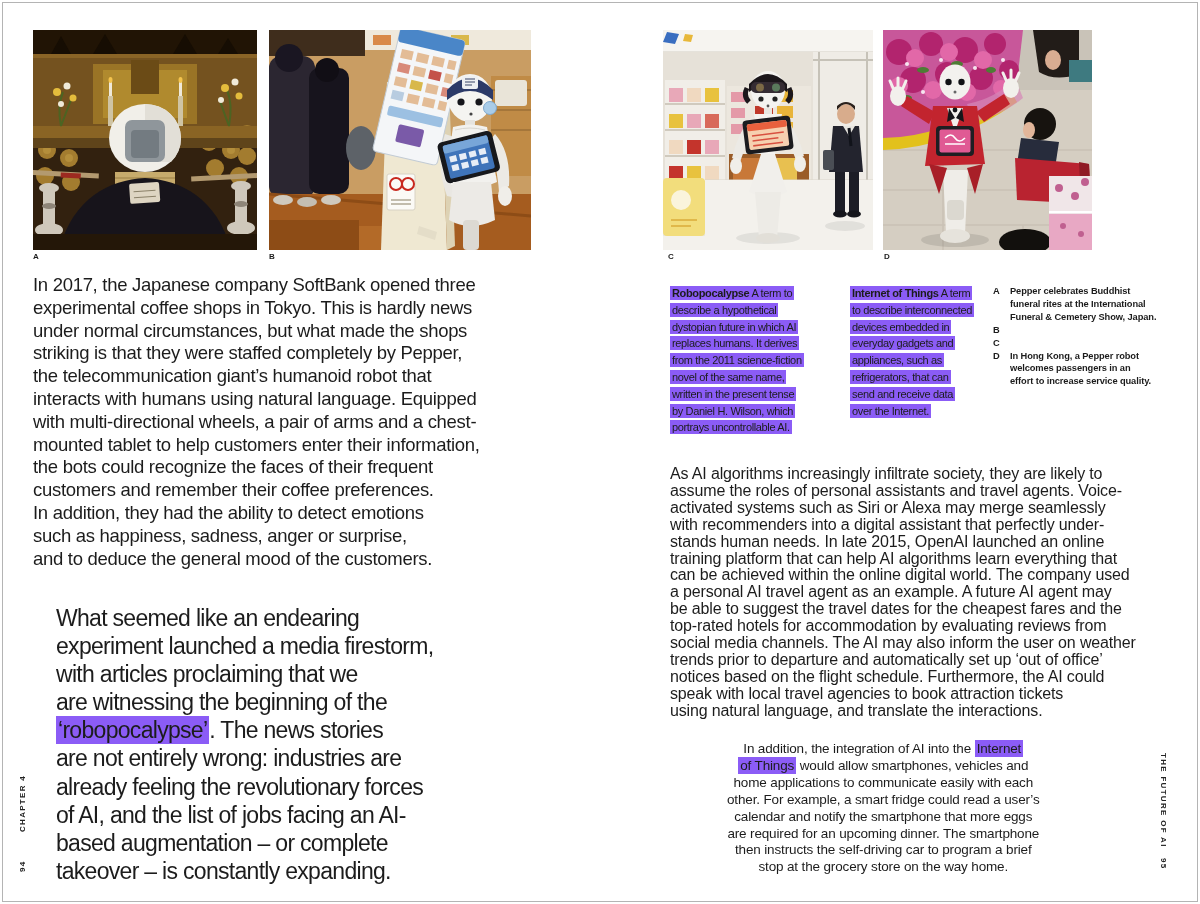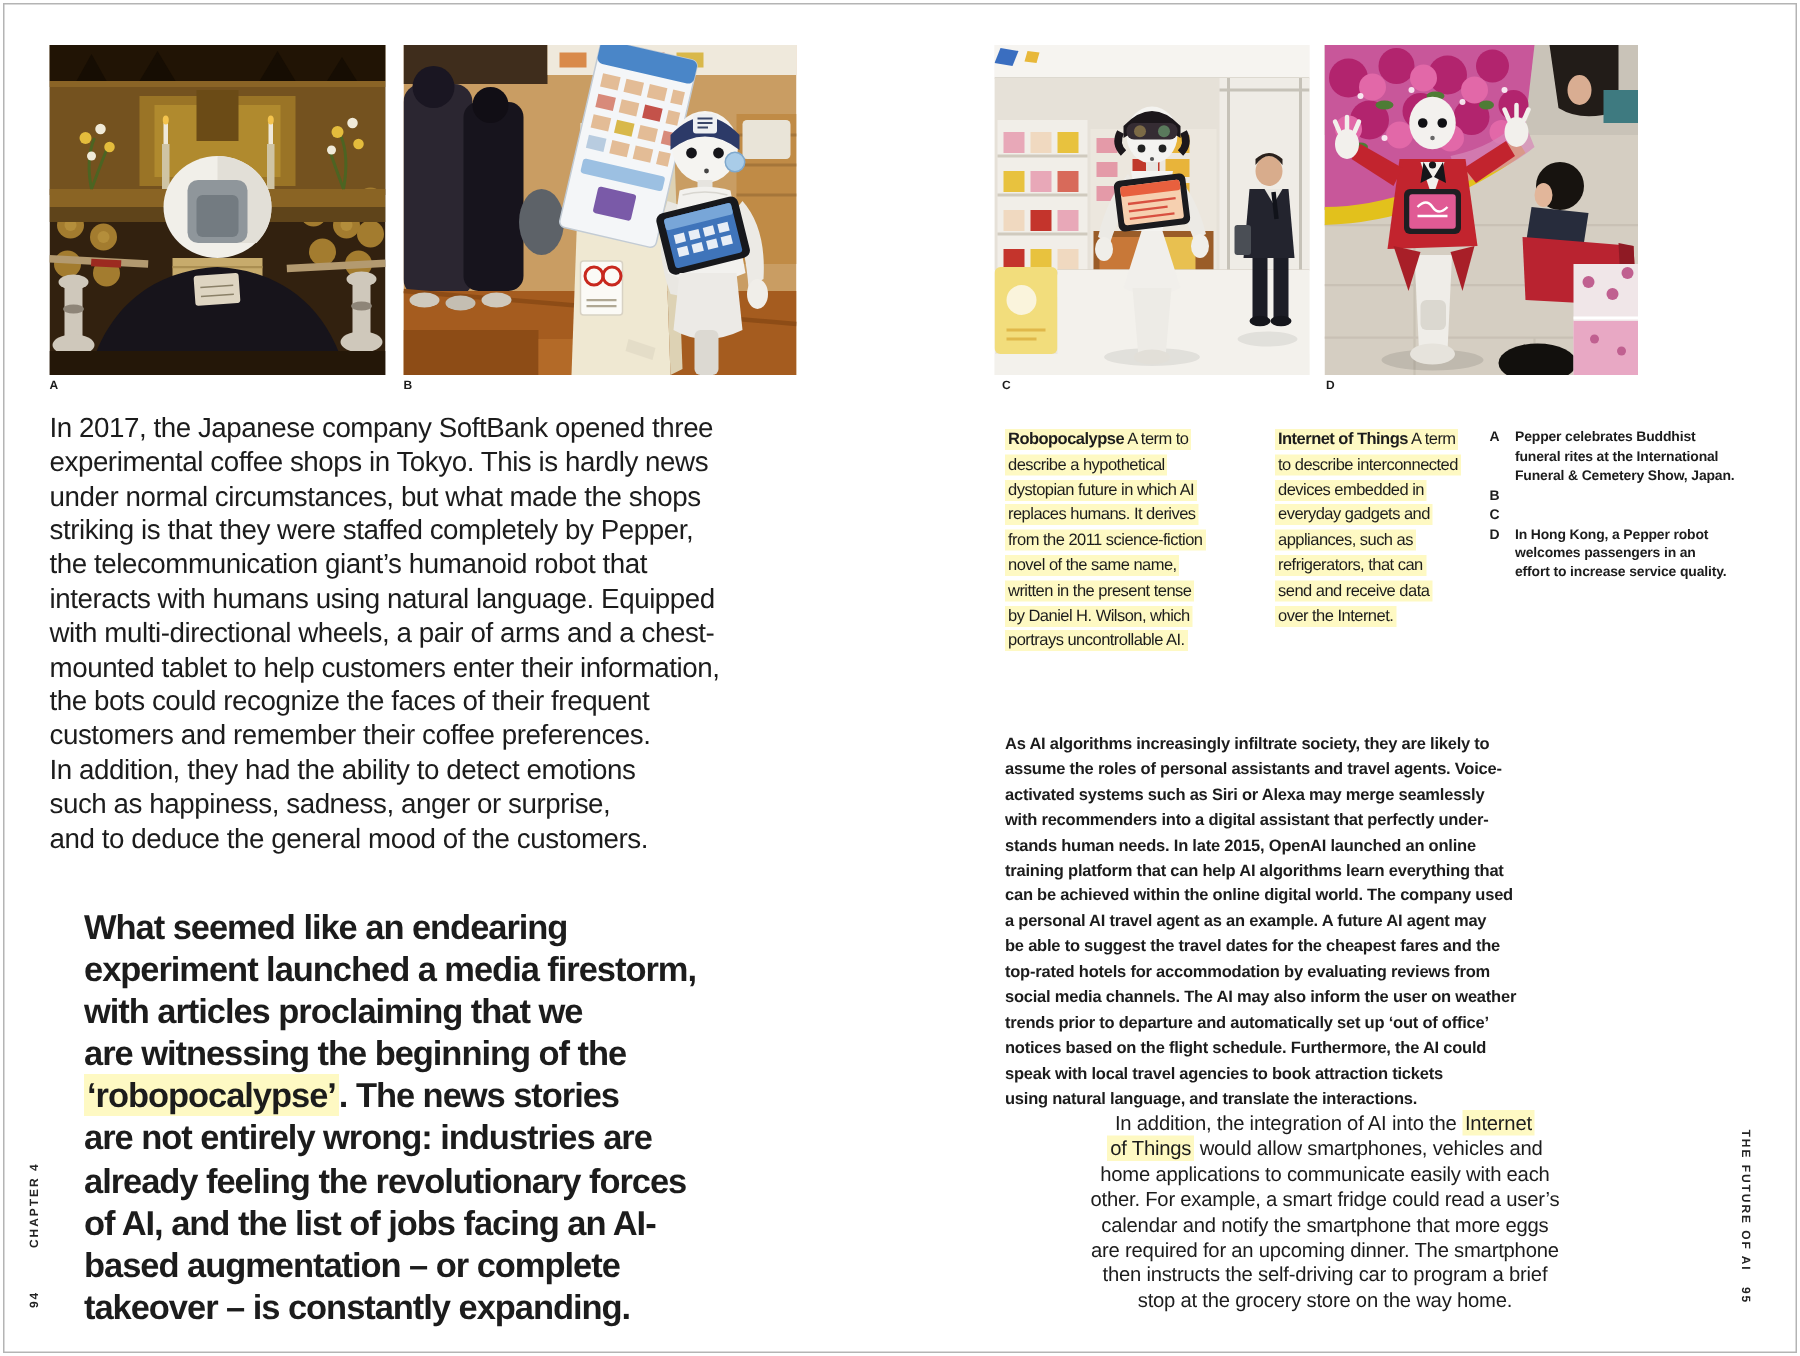--- a/index.html
+++ b/index.html
@@ -17,38 +17,38 @@
   #photo-c { left:663px; width:210px; }
   #photo-d { left:883px; width:209px; }
   .ph-label { position:absolute; top:252px; font-size:8px; font-weight:bold;
     letter-spacing:.5px; }
   #label-a { left:33px; } #label-b { left:269px; }
   #label-c { left:668px; } #label-d { left:884px; }
 
   .body-left { position:absolute; left:33px; top:274px; font-size:18.5px;
     line-height:22.8px; letter-spacing:-0.3px; white-space:pre; }
   .pullquote { position:absolute; left:56px; top:604px; font-size:23px;
-    line-height:28.1px; letter-spacing:-0.7px; white-space:pre;font-weight:bold; }
-
-  .hl { background:#fef9c3; padding:1px 2px;
+    line-height:28.1px; letter-spacing:-0.7px; white-space:pre; }
+
+  .hl { background:#8b5cf6; padding:1px 2px;
     box-decoration-break:clone; -webkit-box-decoration-break:clone; }
 
   .gloss { position:absolute; top:285px; font-size:11px; line-height:16.8px;
     letter-spacing:-0.35px; white-space:pre; }
   #gloss-1 { left:670px; } #gloss-2 { left:850px; }
   .gloss b { font-weight:bold; }
 
   .captions { position:absolute; left:993px; top:285px; width:188px;
     font-size:9.3px; line-height:12.9px; font-weight:bold; letter-spacing:-0.1px; }
   .cap-item { display:flex; }
   .cap-letter { width:17px; flex:none; }
   .cap-text { white-space:pre; }
 
-  .body-right-1 { position:absolute; left:670px; top:488px; font-size:11px;
-    line-height:16.9px; letter-spacing:-0.15px; white-space:pre;font-weight:bold; }
+  .body-right-1 { position:absolute; left:670px; top:466px; font-size:16px;
+    line-height:16.9px; letter-spacing:-0.15px; white-space:pre; }
   .body-right-2 { position:absolute; left:727px; top:741px; font-size:13.5px;
     line-height:16.9px; letter-spacing:-0.15px; white-space:pre;text-align:center; }
 
   .side { position:absolute; font-size:8px; font-weight:bold;
     letter-spacing:1.3px; white-space:nowrap; color:#232323; }
   .side-ccw { transform:rotate(-90deg); transform-origin:left bottom; }
   .side-cw  { transform:rotate(90deg);  transform-origin:left top; }
   #chapter-label { left:28px; top:822px; height:10px; }
   #page-94       { left:28px; top:862px; height:10px; }
   #section-label { left:1168px; top:753px; height:10px; }

